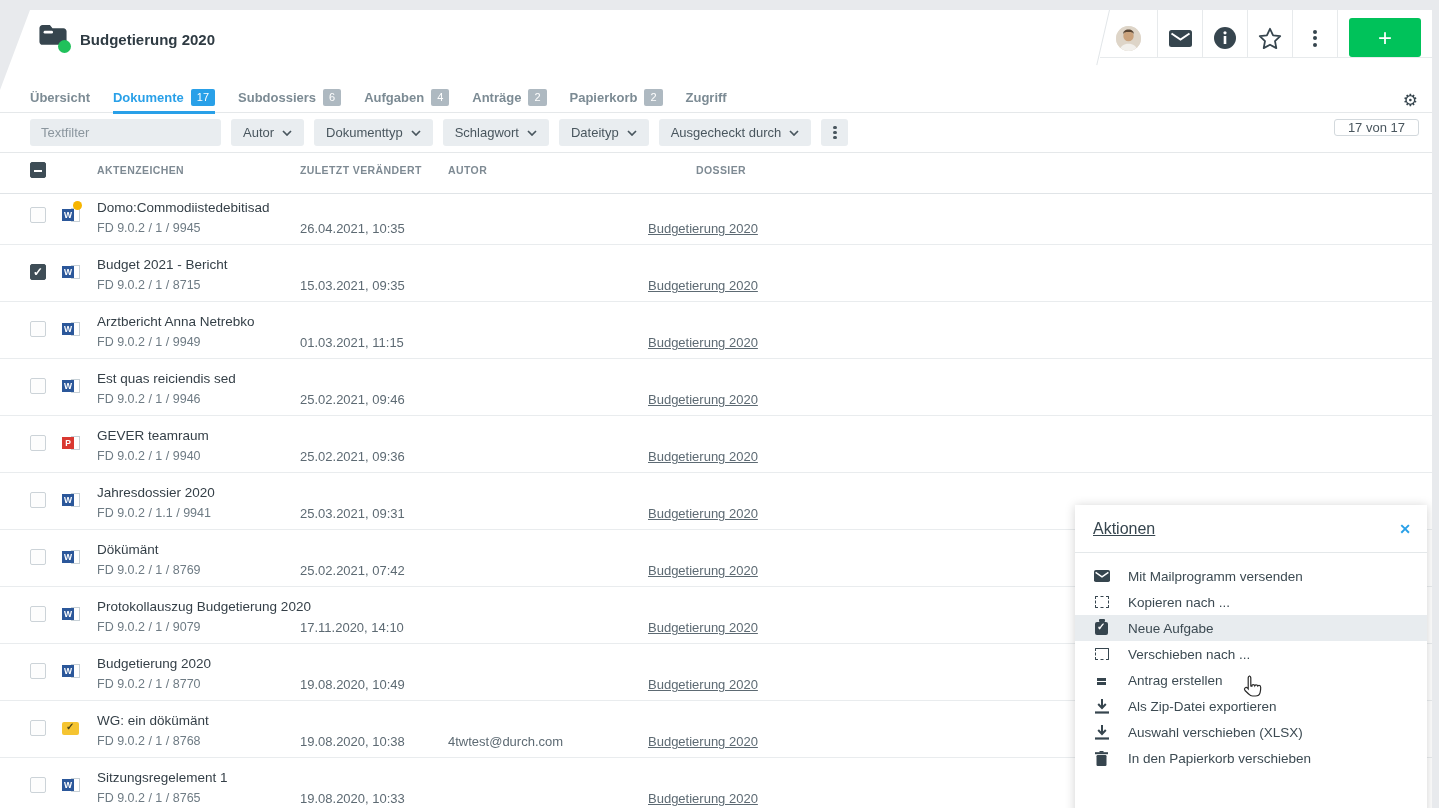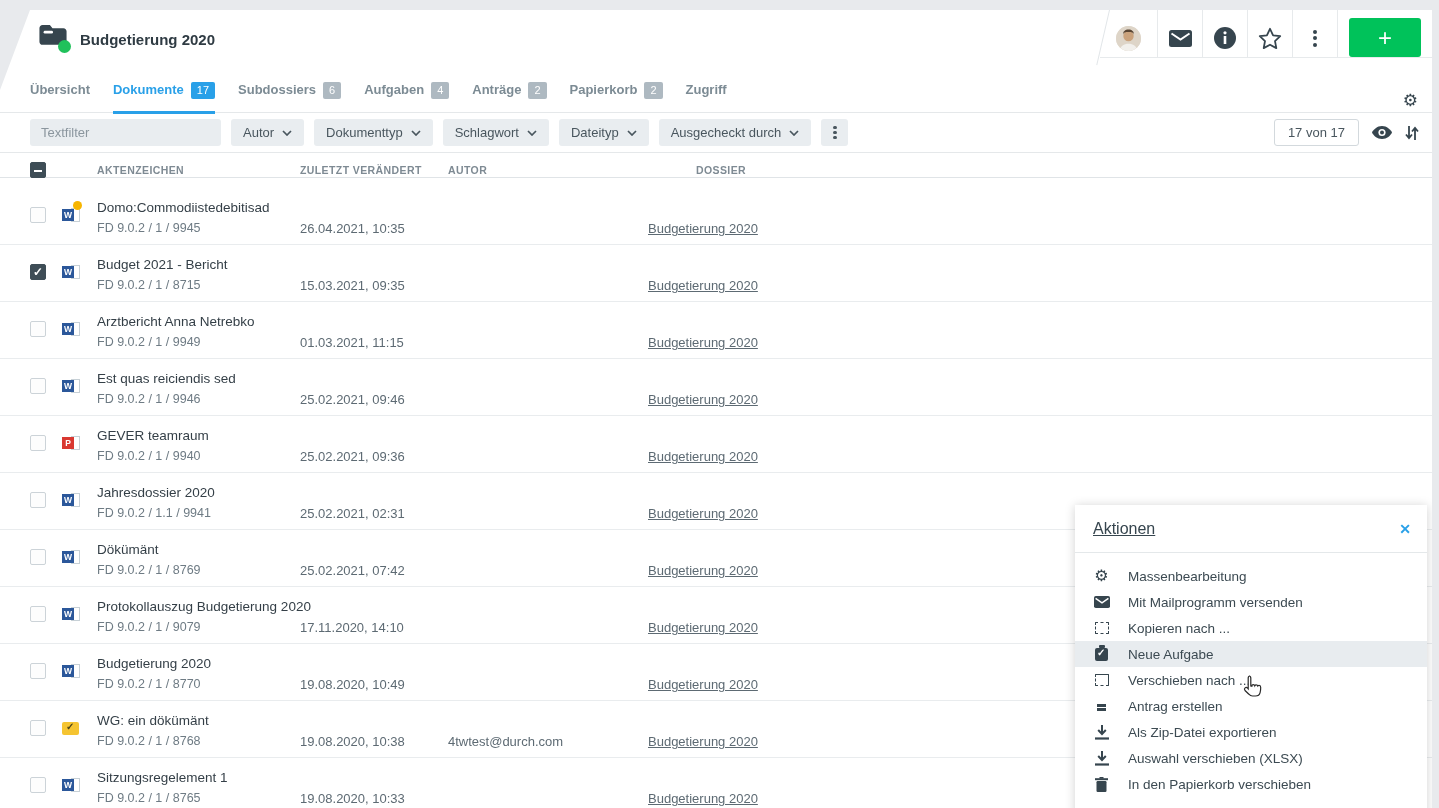--- a/index.html
+++ b/index.html
@@ -28,21 +28,21 @@
   .addzone { flex:1; display:flex; justify-content:center; }
   .add-btn { margin-top:8px; width:72px; height:39px; background:#00c25a; border:none;
              border-radius:3px; color:#fff; font-size:24px; font-weight:400; line-height:36px;
              cursor:pointer; }
   .kebab i { display:block; width:4px; height:4px; border-radius:50%; background:#36454e; margin:2.5px 0; }
 
   
   .tabs { position:absolute; left:0; top:72px; width:1432px; height:31px;
           border-bottom:1px solid #e5e8ea; display:flex; align-items:center;
           padding-left:30px; gap:23px; }
-  .tab { position:relative; height:31px; display:flex; align-items:flex-start; gap:7px;
+  .tab { position:relative; height:31px; display:flex; align-items:center; gap:7px;
          font-size:13px; font-weight:700; color:#7c8b94; cursor:pointer; }
   .tab .badge { background:#aeb9c1; color:#fff; font-size:11px; font-weight:400;
                 padding:2px 6px; border-radius:2px; line-height:13px; }
   .tab.active { color:#29a0e8; }
   .tab.active .badge { background:#29a0e8; }
   .tab.active::after { content:""; position:absolute; left:0; right:0; bottom:-1px;
                        height:3px; background:#29a0e8; }
   .tabs-gear { position:absolute; right:14px; top:80px; font-size:17px; color:#36454e; cursor:pointer; }
   .tabs-gear::before { content:"⚙"; }
 
@@ -51,26 +51,26 @@
   .txtfilter { width:191px; height:27px; background:#e9edf0; border:none; border-radius:3px;
                padding:0 11px; font-size:13px; color:#be185d;
                font-family:"Liberation Sans", sans-serif; }
   .txtfilter::placeholder { color:#8b969e; opacity:1; }
   .fbtn { height:27px; background:#e9edf0; border:none; border-radius:3px; display:flex;
           align-items:center; justify-content:center; gap:8px; font-size:13px; color:#49565e;
           padding:0 12px; cursor:pointer; font-family:"Liberation Sans", sans-serif; }
   .fkebab { width:27px; padding:0; }
   .fkebab i { display:block; width:3.5px; height:3.5px; border-radius:50%; background:#49565e; margin:1.6px auto; }
   .filter-right { position:absolute; right:13px; top:109px; height:27px; display:flex;
-                  align-items:center; gap:13px; }
+                  align-items:center; gap:13px;flex-direction:column; }
   .count-box { height:27px; border:1px solid #d3d9dd; border-radius:3px; background:#fff;
                display:flex; align-items:center; padding:0 13px; font-size:13px; color:#49565e; }
 
   
-  .thead { position:absolute; left:0; top:142px; width:1432px; height:26px;
+  .thead { position:absolute; left:0; top:142px; width:1432px; height:42px;
            border-top:1px solid #e5e8ea; border-bottom:1px solid #e0e4e7; }
   .thead .col { position:absolute; top:11px; font-size:10.5px; font-weight:700;
                 letter-spacing:.4px; color:#7e8a93; }
   .c1 { left:97px; } .c2 { left:300px; } .c3 { left:448px; } .c4 { left:648px;padding-left:48px; }
 
   .cb { width:16px; height:16px; border:1px solid #ccd3d8; border-radius:2px;
         background:#fdfdfd; cursor:pointer; position:relative; }
   .cb.dark { background:#3e4d56; border-color:#3e4d56; }
   .cb.ind::before { content:""; position:absolute; left:3px; top:6.5px; width:8px; height:2px;
                     background:#fff; }
@@ -340,21 +340,21 @@
     </div>
 
     <div class="row">
       <span class="cb"></span>
       <span class="ficon word">
           <span class="page"></span>
           <span class="tile">W</span>
         </span>
       <span class="title">Jahresdossier 2020</span>
       <span class="ref">FD 9.0.2 / 1.1 / 9941</span>
-      <span class="date">25.02.2021, 02:31</span>
+      <span class="date">25.03.2021, 09:31</span>
       <span class="dossier">Budgetierung 2020</span>
     </div>
 
     <div class="row">
       <span class="cb"></span>
       <span class="ficon word">
           <span class="page"></span>
           <span class="tile">W</span>
         </span>
       <span class="title">Dökümänt</span>
@@ -411,26 +411,20 @@
   </div>
 
   <div class="panel">
     <div class="panel-head">
       <span class="panel-title">Aktionen</span>
       <span class="panel-close">✕</span>
     </div>
     <div class="panel-items">
       <div class="pitem">
         <span class="ic">
-            <span class="ic-gear"></span>
-          </span>
-        <span class="lbl">Massenbearbeitung</span>
-      </div>
-      <div class="pitem">
-        <span class="ic">
           <svg width="16" height="12" viewBox="0 0 16 12">
               <rect width="16" height="12" rx="1.8" fill="#36454e"></rect>
               <path d="M1.6 2.4l6.4 4.4 6.4-4.4" stroke="#fff" stroke-width="1.5" fill="none"></path>
             </svg>
         </span>
         <span class="lbl">Mit Mailprogramm versenden</span>
       </div>
       <div class="pitem">
         <span class="ic">
             <span class="ic-copy"></span>

